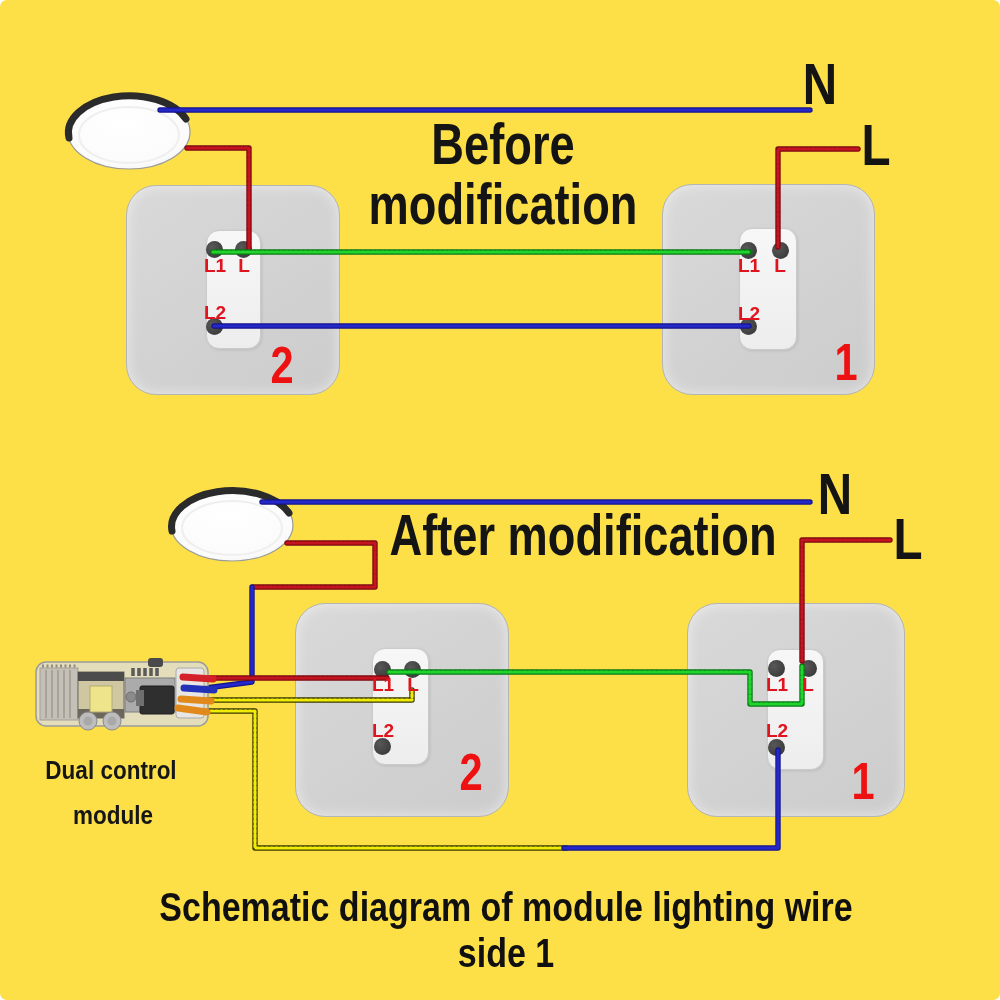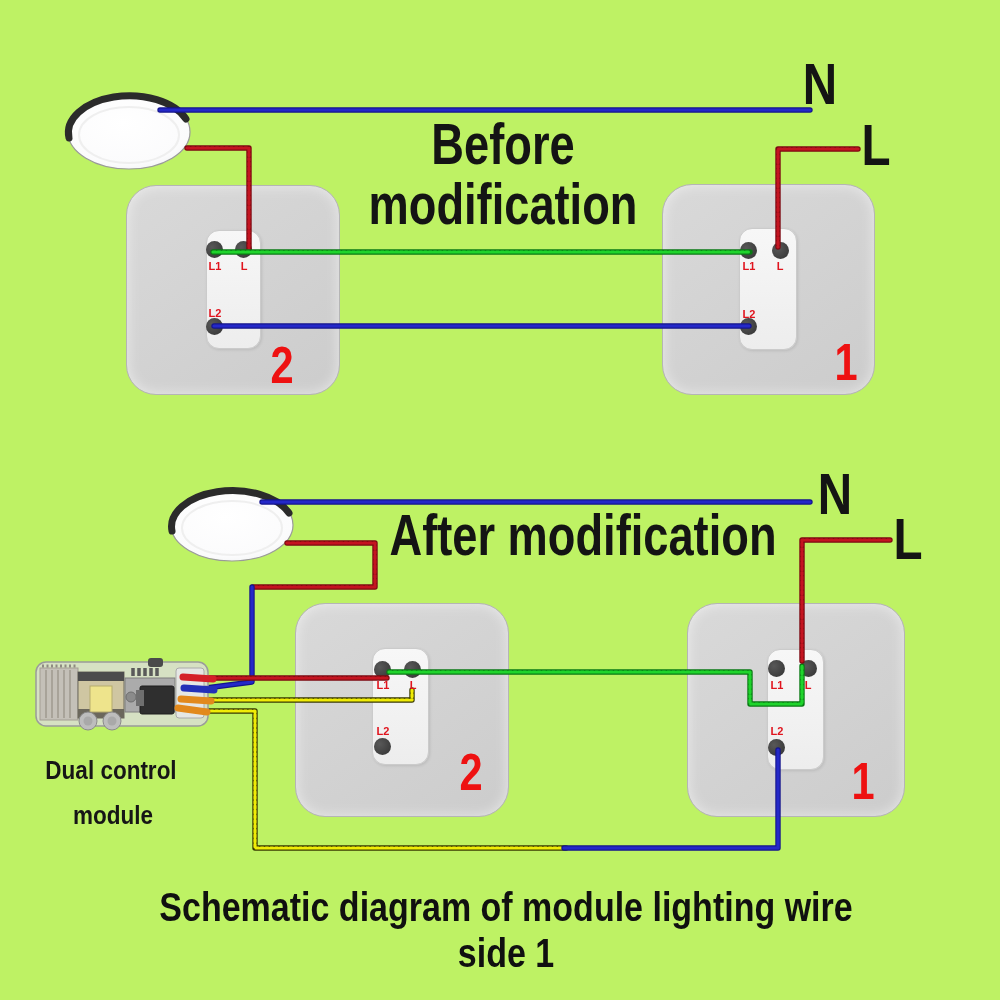--- a/index.html
+++ b/index.html
@@ -1,28 +1,28 @@
 <!DOCTYPE html>
 <html><head>
 <meta charset="utf-8">
 <style>
   html,body{margin:0;padding:0;background:#ffffff;}
-  .stage{position:relative;width:1000px;height:1000px;background:#bef264;overflow:hidden;
-         font-family:"Liberation Sans",sans-serif;}
+  .stage{position:relative;width:1000px;height:1000px;background:#fde047;overflow:hidden;
+         font-family:"Liberation Sans",sans-serif;border-radius:7px;}
   .plate{position:absolute;background:linear-gradient(145deg,#d9d9d9,#cccccc);
          border:1px solid #b5b5b5;border-radius:30px;z-index:1;
          box-shadow:inset 0 0 14px rgba(255,255,255,.55);}
   .rocker{position:absolute;background:linear-gradient(180deg,#f7f7f7,#ededed);
           border:1px solid #cbcbcb;border-radius:13px;z-index:1;
           box-shadow:1px 1px 3px rgba(0,0,0,.10);}
   .dot{position:absolute;width:17px;height:17px;border-radius:50%;z-index:2;
        background:radial-gradient(circle at 35% 35%,#585858,#323232);}
   svg.wires{position:absolute;left:0;top:0;z-index:3;pointer-events:none;}
   .tlabel{position:absolute;width:24px;height:14px;z-index:4;
-          font-weight:bold;font-size:11px;line-height:14px;text-align:center;color:#e0141e;}
+          font-weight:bold;font-size:19px;line-height:14px;text-align:center;color:#e0141e;}
   .swnum{position:absolute;width:60px;height:56px;z-index:4;
          font-weight:bold;font-size:52px;line-height:56px;text-align:center;color:#ee1111;
          transform:scaleX(.8);}
   .nl{position:absolute;width:60px;height:60px;z-index:4;
       font-weight:bold;font-size:58px;line-height:60px;text-align:center;color:#141414;
       transform:scaleX(.82);}
   .title{position:absolute;width:500px;height:60px;z-index:4;
          font-weight:bold;font-size:58px;line-height:60px;text-align:center;color:#141414;
          transform:scaleX(.78);}
   .modlabel{position:absolute;height:30px;z-index:4;

